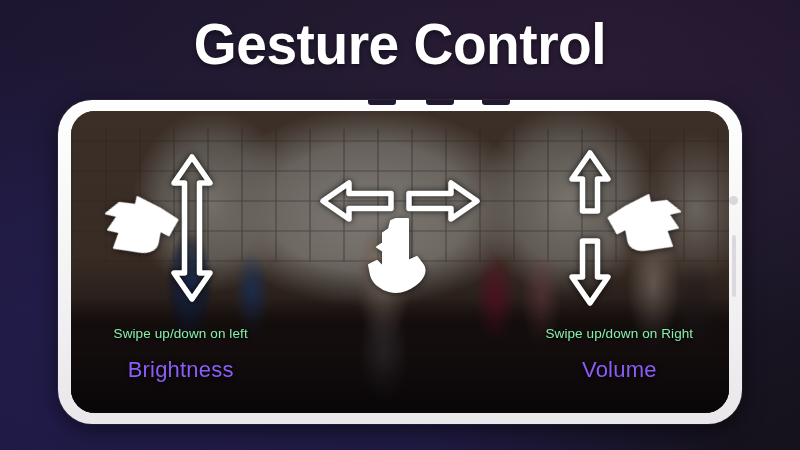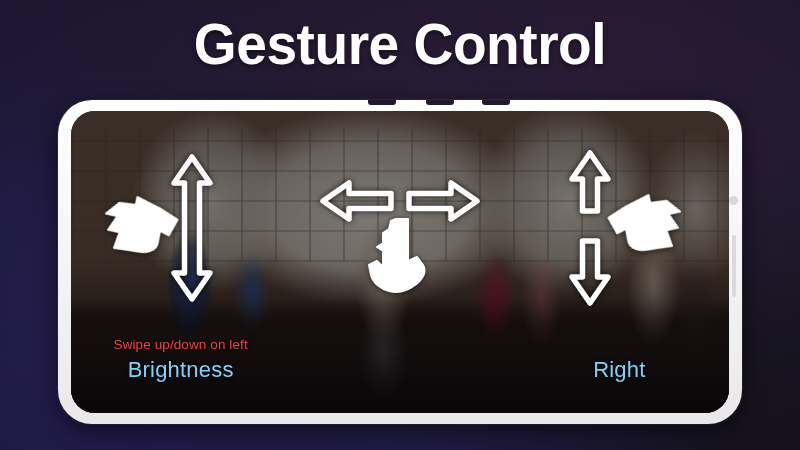--- a/index.html
+++ b/index.html
@@ -123,33 +123,33 @@
 
   .zone-art {
     position:absolute; left:0; right:0; top:34px; height:165px;
   }
 
   .labels {
     position:absolute; left:0; right:0; bottom:30px;
     text-align:center;
   }
   .cap {
-    color:#ef4444;
+    color:#86efac;
     font-size:13.5px;
     font-weight:normal;
     letter-spacing:0.1px;
     text-shadow:0 1px 3px rgba(0,0,0,0.85);
     line-height:1.25;
     white-space:nowrap;
   }
   .val {
-    color:#7dd3fc;
+    color:#8b5cf6;
     font-size:22px;
     font-weight:normal;
-    margin-top:3px;
+    margin-top:14px;
     letter-spacing:0.2px;
     text-shadow:0 1px 4px rgba(0,0,0,0.8);
     line-height:1.2;
   }
 
   svg.art { position:absolute; left:50%; transform:translateX(-50%); top:0; overflow:visible; }
 </style>
 </head>
 <body>
 
@@ -215,19 +215,20 @@
               <path d="M46 8 L64 34 L53.5 34 L53.5 66 L38.5 66 L38.5 34 L28 34 Z"></path>
               <path d="M46 158 L64 132 L53.5 132 L53.5 96 L38.5 96 L38.5 132 L28 132 Z"></path>
             </g>
             <g>
               <path d="M62 46 L75 62 L62 74 L55 67 L49 78 C45 85 36 84 28 80 C20 76 6 69 6 69
                        L16 56 L6 50 L19 40 L9 34 L25 28 L40 35 L44 28 Z" transform="translate(140,22) scale(-1,1) rotate(-18 40 55)" fill="#ffffff" stroke="#ffffff" stroke-width="2" stroke-linejoin="round" filter="drop-shadow(0 1px 3px rgba(0,0,0,.6))"></path>
             </g>
           </svg>
         </div>
         <div class="labels">
-          <div class="val">Right</div>
+          <div class="cap">Swipe up/down on Right</div>
+          <div class="val">Volume</div>
         </div>
       </div>
 
     </div>
   </div>
 </div>
 
 </body></html>

